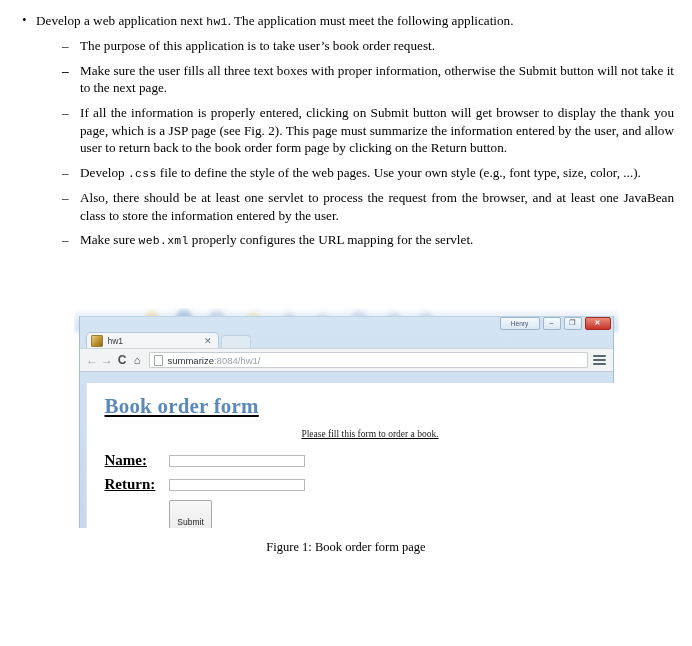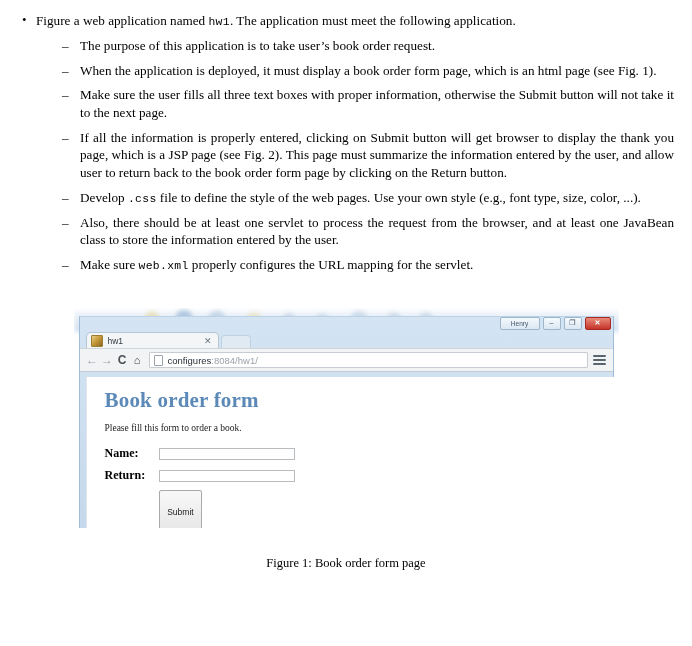--- a/index.html
+++ b/index.html
@@ -272,52 +272,54 @@
   .menu-ico span {
     display: block;
     height: 2px;
     background: #5b6570;
     border-radius: 1px;
   }
   
   .viewport {
     position: absolute;
     left: 6px;
-    top: 60px;
+    top: 66px;
     width: 550px;
     height: 155px;
     background: #ffffff;
     border-left: 1px solid #e2e6ea;
     box-sizing: border-box;
     padding: 8px 0 0 18px;
     overflow: hidden;
+    text-decoration: underline;
   }
   .bo-title {
     font-family: "Liberation Serif", serif;
     font-weight: bold;
     font-size: 21px;
     color: #5b89b8;
     margin: 3px 0 10px 0;
     letter-spacing: .2px;
   }
   .bo-sub {
     font-family: "Liberation Serif", serif;
     font-size: 9.5px;
     color: #1a1a1a;
     margin-bottom: 13px;
+    text-align: center;
   }
   table.bo-form { border-collapse: collapse; }
   table.bo-form td {
     padding: 0 0 7px 0;
     vertical-align: middle;
   }
   .fld-label {
     font-family: "Liberation Serif", serif;
     font-weight: bold;
-    font-size: 12px;
+    font-size: 15px;
     color: #000;
     padding-right: 14px !important;
     white-space: nowrap;
     margin-left: 38px;
   }
   .fld-input {
     width: 134px;
     height: 10px;
     border: 1px solid #b9bcbe;
     background: #ffffff;
@@ -331,46 +333,45 @@
     border: 1px solid #a9a9a9;
     border-radius: 2px;
     padding: 16px 7px;
     display: inline-block;
   }
   
   .caption {
     text-align: center;
     font-family: "Liberation Serif", serif;
     font-size: 12.5px;
-    margin-top: 28px;
+    margin-top: 12px;
     color: #000;
   }
 </style>
 </head>
 <body>
 
 <div class="page">
 
   <div class="doc-body">
     <ul class="level1">
       <li>
         <span class="bullet">•</span>
-        <span>Figure a web application named </span><code class="mono">hw1</code><span>. The application must meet the following application.</span>
+        <span>Develop a web application next </span><code class="mono">hw1</code><span>. The application must meet the following application.</span>
 
         <div class="lvl2-wrap">
         <ul class="level2">
 
           <li>
             <span class="dash">–</span>
             <span>The purpose of this application is to take user’s book order request.</span>
           </li>
 
           <li>
             <span class="dash">–</span>
-            <span>When the application is deployed, it must display a book order form page, which is an html page (see Fig. 1).</span>
           </li>
 
           <li>
             <span class="dash">–</span>
             <span>Make sure the user fills all three text boxes with proper information, otherwise the Submit button will not take it to the next page.</span>
           </li>
 
           <li>
             <span class="dash">–</span>
             <span>If all the information is properly entered, clicking on Submit button will get browser to display the thank you page, which is a JSP page (see Fig. 2). This page must summarize the information entered by the user, and allow user to return back to the book order form page by clicking on the Return button.</span>
@@ -422,21 +423,21 @@
           </div>
         </div>
 
         <div class="toolbar">
           <span class="navbtn">←</span>
           <span class="navbtn">→</span>
           <span class="navbtn reload">C</span>
           <span class="navbtn home">⌂</span>
           <div class="omnibox">
             <span class="pageicon"></span>
-            <span class="url"><span class="host">configures</span><span>:8084/hw1/</span></span>
+            <span class="url"><span class="host">summarize</span><span>:8084/hw1/</span></span>
           </div>
           <span class="menu-ico">
               <span></span>
               <span></span>
               <span></span>
             </span>
         </div>
 
         <div class="viewport">
           <div class="bo-title">Book order form</div>

